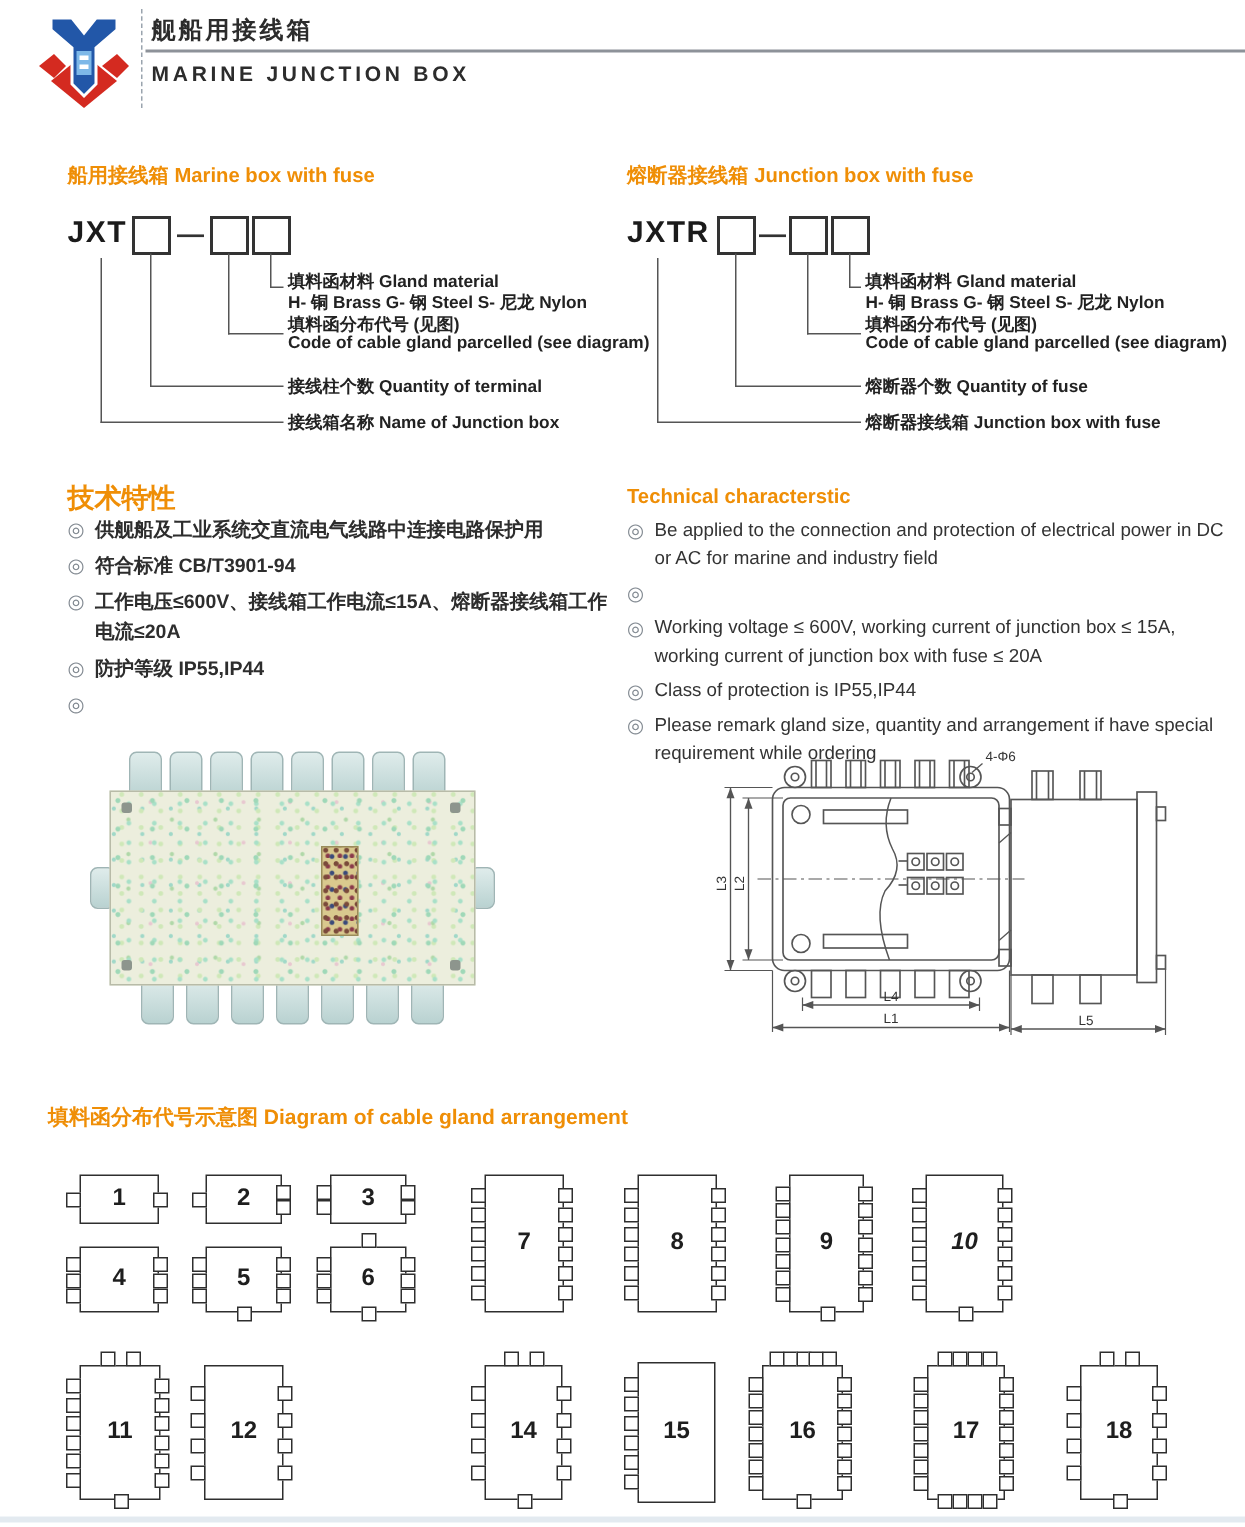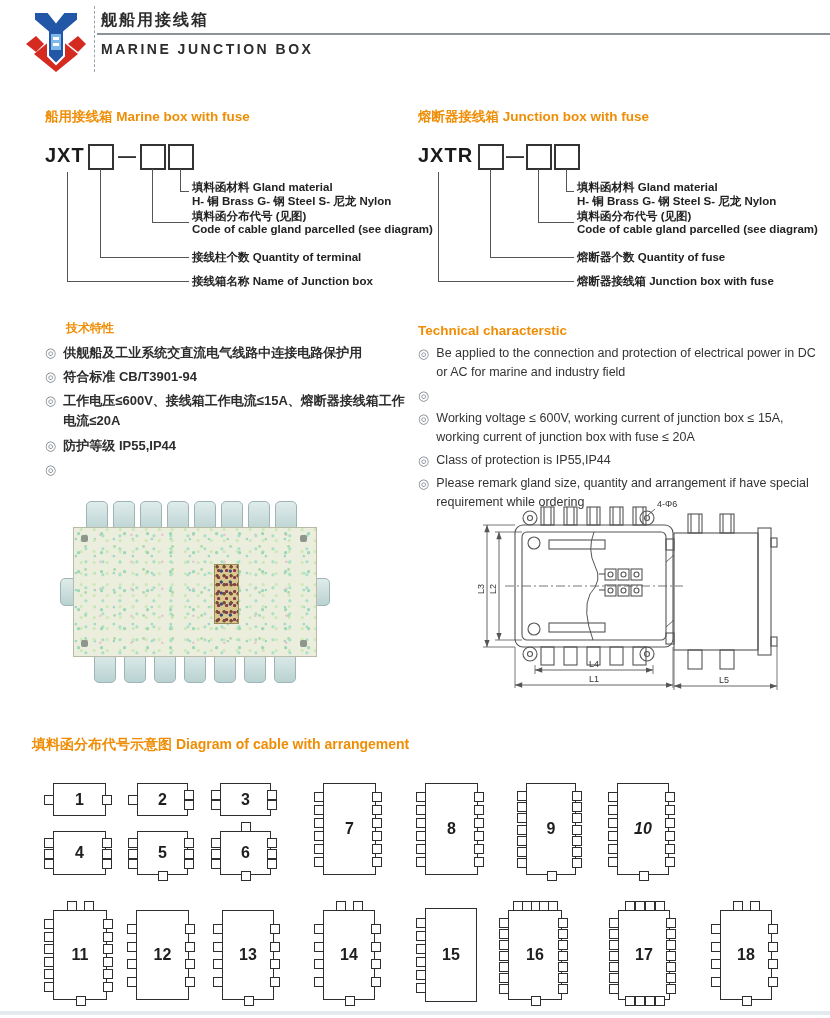--- a/index.html
+++ b/index.html
@@ -114,21 +114,21 @@
   <div class="conn" style="left:490px;top:169px;width:83px;height:88px;"></div>
   <div class="conn" style="left:438px;top:172px;width:135px;height:109px;"></div>
 
   <div class="mlabel" style="left:577px;top:180px;">填料函材料  Gland material</div>
   <div class="mlabel" style="left:577px;top:194px;">H- 铜 Brass   G- 钢 Steel   S- 尼龙 Nylon</div>
   <div class="mlabel" style="left:577px;top:209px;">填料函分布代号 (见图)</div>
   <div class="mlabel" style="left:577px;top:223px;">Code of cable gland parcelled (see diagram)</div>
   <div class="mlabel" style="left:577px;top:250px;">熔断器个数 Quantity of fuse</div>
   <div class="mlabel" style="left:577px;top:274px;">熔断器接线箱 Junction box with fuse</div>
 
-  <div class="orange-h" style="left:45px;top:320px;font-size:12px;margin-left:21px;">技术特性</div>
+  <div class="orange-h" style="left:45px;top:320px;font-size:18px;">技术特性</div>
   <div class="bullets cn" style="left:45px;top:343px;width:362px;">
     <div class="b-row">
       <span class="b-marker">◎</span>
       <span class="b-text">供舰船及工业系统交直流电气线路中连接电路保护用</span>
       </div>
     <div class="b-row">
       <span class="b-marker">◎</span>
       <span class="b-text">符合标准 CB/T3901-94</span>
       </div>
     <div class="b-row">
@@ -327,21 +327,21 @@
 
       <g stroke-width="0.8">
         <line x1="22" y1="150" x2="22" y2="190"></line>
           <line x1="125" y1="146" x2="125" y2="190"></line>
       </g>
       <line x1="22" y1="186" x2="125" y2="186" marker-start="url(#arrSs)" marker-end="url(#arrS)" stroke-width="0.9"></line>
     </g>
     <text x="72" y="183" font-size="9" text-anchor="middle">L5</text>
   </svg>
 
-  <div class="orange-h" style="left:32px;top:736px;font-size:14px;">填料函分布代号示意图 Diagram of cable with arrangement</div>
+  <div class="orange-h" style="left:32px;top:736px;font-size:14px;">填料函分布代号示意图 Diagram of cable gland arrangement</div>
   <div class="gcanvas">
       <div class="gbox" style="left: 53px; top: 783px; width: 51px; height: 31px;">
         <span class="gnum">1</span>
         <div class="gtab" style="left: -10px; top: 11px; width: 8px; height: 8px;"></div>
         <div class="gtab" style="left: 48px; top: 11px; width: 8px; height: 8px;"></div>
       </div>
       <div class="gbox" style="left: 137px; top: 783px; width: 49px; height: 31px;">
         <span class="gnum">2</span>
         <div class="gtab" style="left: -10px; top: 11px; width: 8px; height: 8px;"></div>
         <div class="gtab" style="left: 46px; top: 5.83333px; width: 8px; height: 8px;"></div>
@@ -469,32 +469,20 @@
       <div class="gbox" style="left: 136px; top: 910px; width: 51px; height: 88px;">
         <span class="gnum">12</span>
         <div class="gtab" style="left: -10px; top: 13.1px; width: 8px; height: 8px;"></div>
         <div class="gtab" style="left: -10px; top: 30.7px; width: 8px; height: 8px;"></div>
         <div class="gtab" style="left: -10px; top: 48.3px; width: 8px; height: 8px;"></div>
         <div class="gtab" style="left: -10px; top: 65.9px; width: 8px; height: 8px;"></div>
         <div class="gtab" style="left: 48px; top: 13.1px; width: 8px; height: 8px;"></div>
         <div class="gtab" style="left: 48px; top: 30.7px; width: 8px; height: 8px;"></div>
         <div class="gtab" style="left: 48px; top: 48.3px; width: 8px; height: 8px;"></div>
         <div class="gtab" style="left: 48px; top: 65.9px; width: 8px; height: 8px;"></div>
-      </div>
-      <div class="gbox" style="left: 222px; top: 910px; width: 50px; height: 88px;">
-        <span class="gnum">13</span>
-        <div class="gtab" style="left: -10px; top: 13.1px; width: 8px; height: 8px;"></div>
-        <div class="gtab" style="left: -10px; top: 30.7px; width: 8px; height: 8px;"></div>
-        <div class="gtab" style="left: -10px; top: 48.3px; width: 8px; height: 8px;"></div>
-        <div class="gtab" style="left: -10px; top: 65.9px; width: 8px; height: 8px;"></div>
-        <div class="gtab" style="left: 47px; top: 13.1px; width: 8px; height: 8px;"></div>
-        <div class="gtab" style="left: 47px; top: 30.7px; width: 8px; height: 8px;"></div>
-        <div class="gtab" style="left: 47px; top: 48.3px; width: 8px; height: 8px;"></div>
-        <div class="gtab" style="left: 47px; top: 65.9px; width: 8px; height: 8px;"></div>
-        <div class="gtab" style="top: 85px; left: 20.5px; width: 8px; height: 8px;"></div>
       </div>
       <div class="gbox" style="left: 323px; top: 910px; width: 50px; height: 88px;">
         <span class="gnum">14</span>
         <div class="gtab" style="left: -10px; top: 13.1px; width: 8px; height: 8px;"></div>
         <div class="gtab" style="left: -10px; top: 30.7px; width: 8px; height: 8px;"></div>
         <div class="gtab" style="left: -10px; top: 48.3px; width: 8px; height: 8px;"></div>
         <div class="gtab" style="left: -10px; top: 65.9px; width: 8px; height: 8px;"></div>
         <div class="gtab" style="left: 47px; top: 13.1px; width: 8px; height: 8px;"></div>
         <div class="gtab" style="left: 47px; top: 30.7px; width: 8px; height: 8px;"></div>
         <div class="gtab" style="left: 47px; top: 48.3px; width: 8px; height: 8px;"></div>

